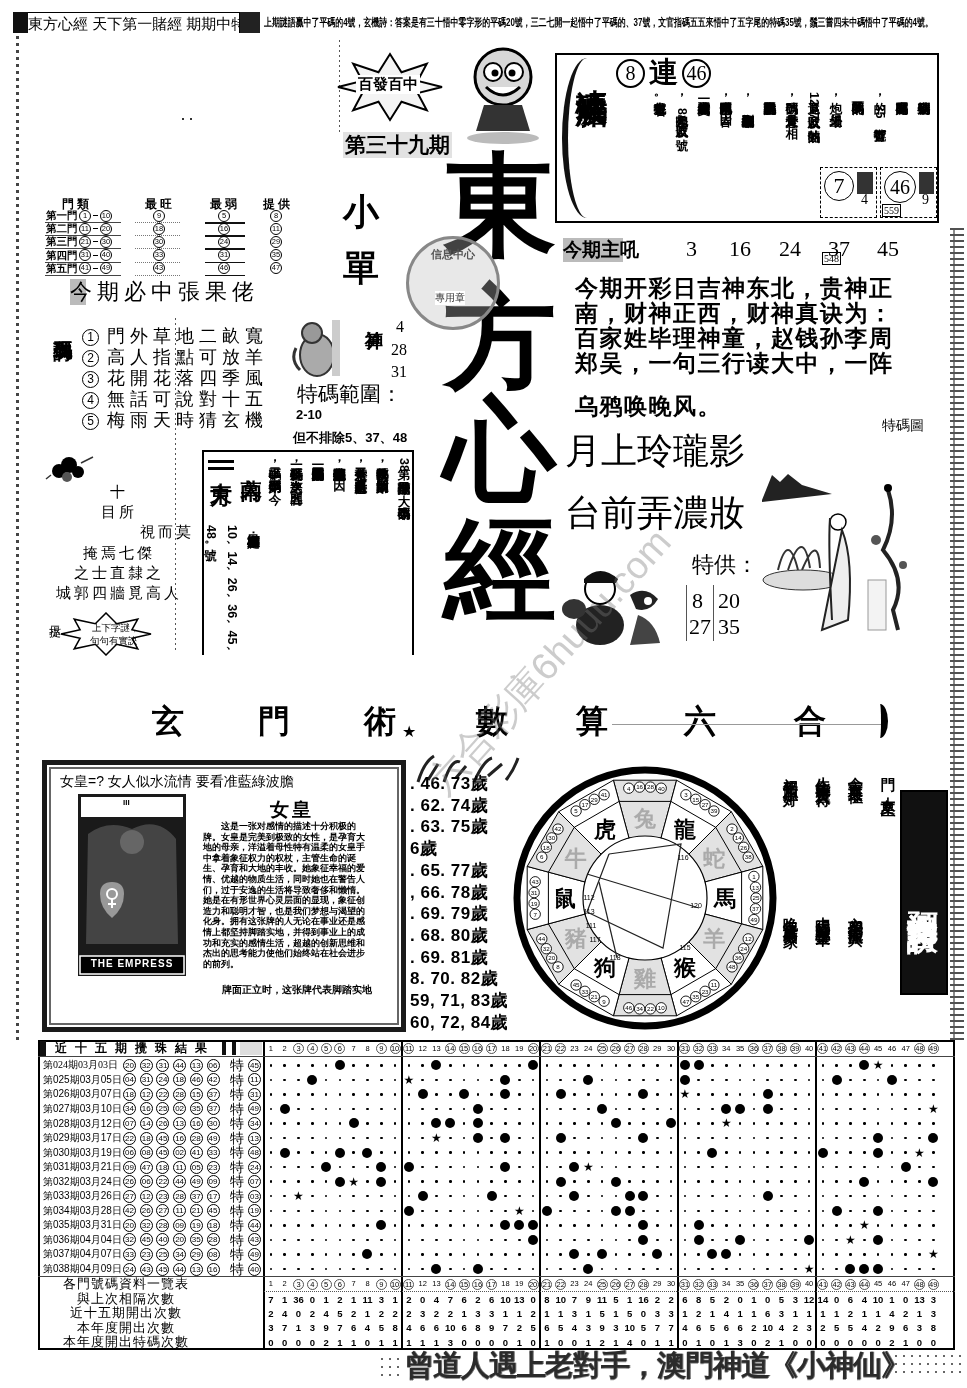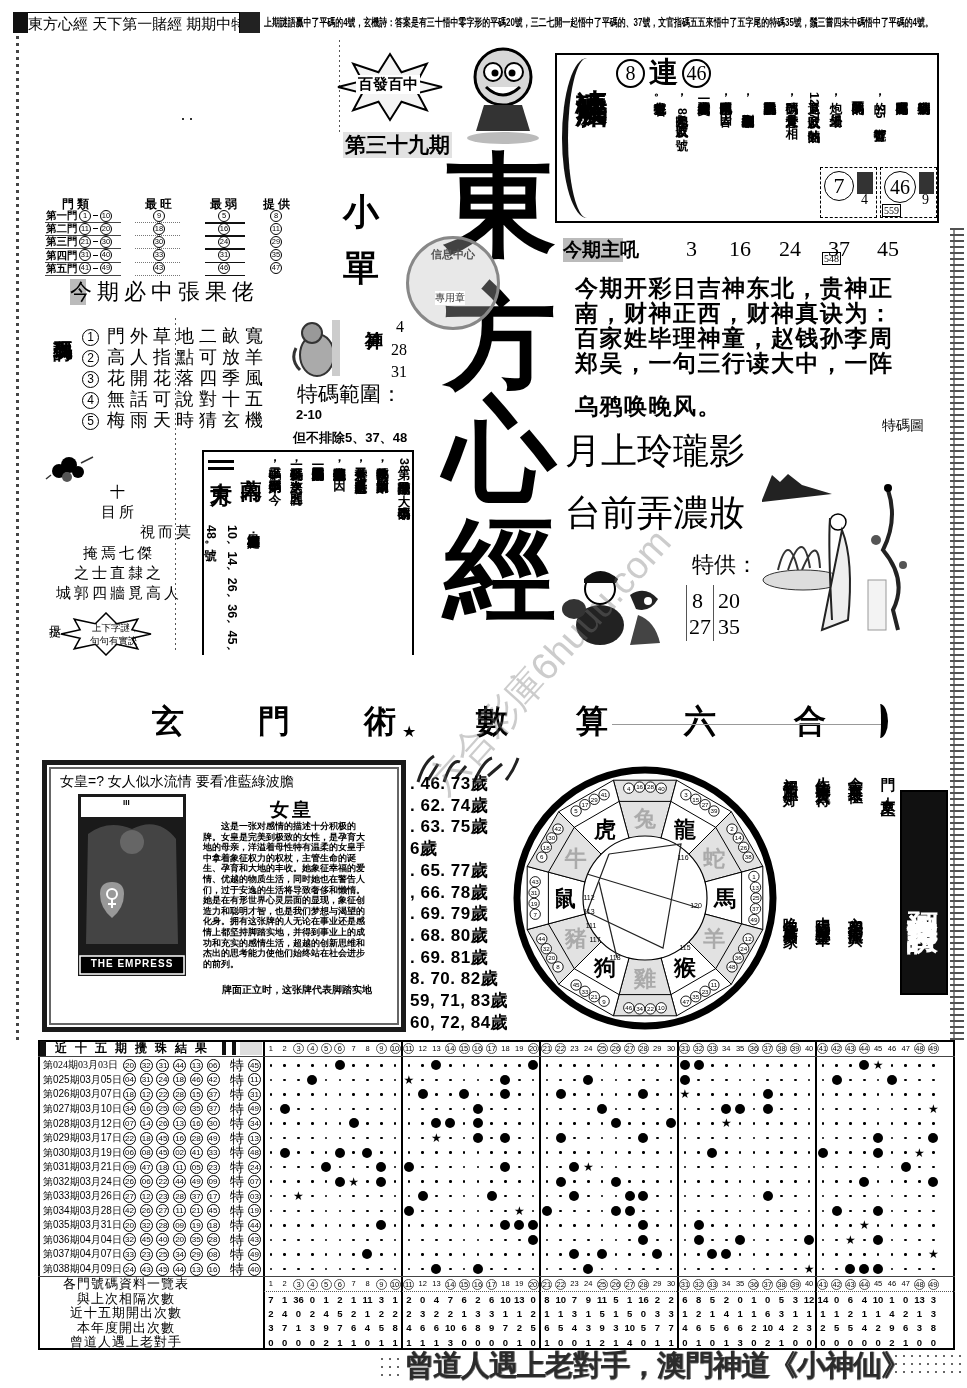--- a/index.html
+++ b/index.html
@@ -3609,21 +3609,21 @@
     </div>
     <div class="gcell" style="left: 898.8px; top: 1320.6px; width: 13.8px; height: 14.3px;">
       <span class="sval">6</span>
     </div>
     <div class="gcell" style="left: 912.6px; top: 1320.6px; width: 13.8px; height: 14.3px;">
       <span class="sval">3</span>
     </div>
     <div class="gcell" style="left: 926.4px; top: 1320.6px; width: 13.8px; height: 14.3px;">
       <span class="sval">8</span>
     </div>
-    <div class="a slabel" style="top: 1334.9px;">曾道人遇上老對手</div>
+    <div class="a slabel" style="top: 1334.9px;">本年度開出特碼次數</div>
     <div class="gcell" style="left: 264px; top: 1334.9px; width: 13.8px; height: 14.3px;">
       <span class="sval">0</span>
     </div>
     <div class="gcell" style="left: 277.8px; top: 1334.9px; width: 13.8px; height: 14.3px;">
       <span class="sval">0</span>
     </div>
     <div class="gcell" style="left: 291.6px; top: 1334.9px; width: 13.8px; height: 14.3px;">
       <span class="sval">0</span>
     </div>
     <div class="gcell" style="left: 305.4px; top: 1334.9px; width: 13.8px; height: 14.3px;">

